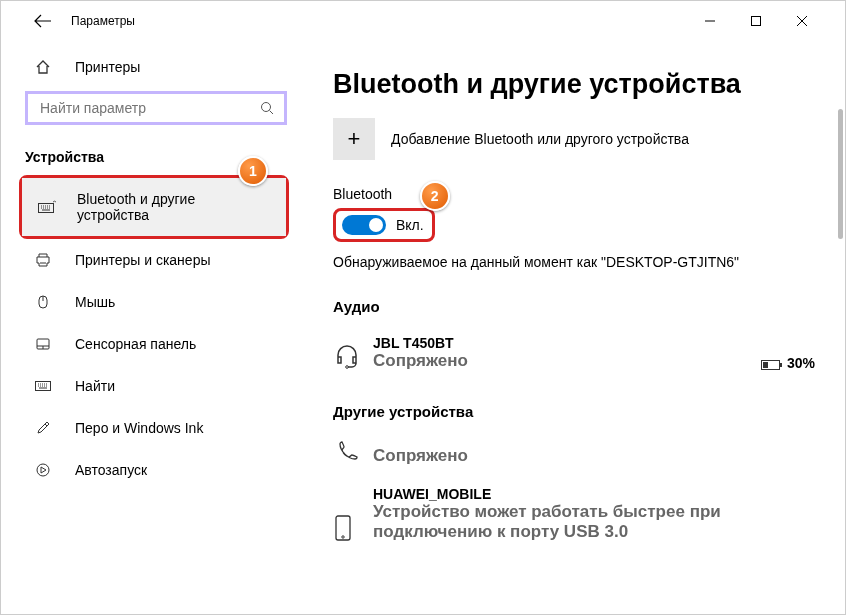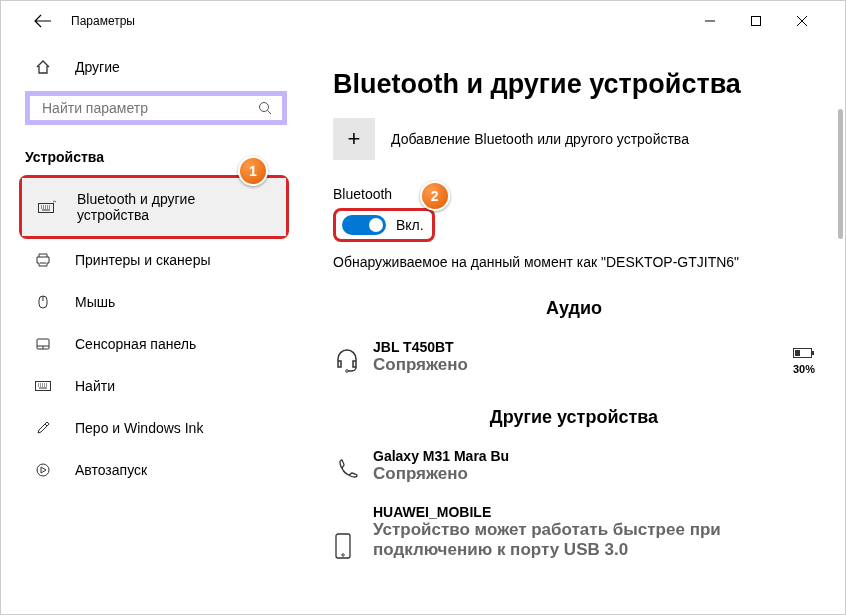--- a/index.html
+++ b/index.html
@@ -57,21 +57,21 @@
   }
   .home-row {
     display: flex;
     align-items: center;
     padding: 8px 24px 8px 34px;
     margin-bottom: 8px;
   }
   .home-row .icon { width: 22px; margin-right: 18px; }
   .search-box {
     margin: 0 24px 18px 24px;
-    border: 5px solid #c4b5fd;
+    border: 3px solid #c4b5fd;
     height: 34px;
     display: flex;
     align-items: center;
     padding: 0 10px;
   }
   .search-box input {
     border: none;
     outline: none;
     flex: 1;
     font-size: 14px;
@@ -173,24 +173,23 @@
     width: 14px;
     height: 14px;
     background: #fff;
     border-radius: 50%;
   }
   .discover {
     font-size: 14px;
     margin-bottom: 28px;
   }
   .h2 {
-    font-size: 18px;
+    font-size: 15px;
     font-weight: 600;
     margin: 12px 0 10px 0;
-    text-align: center;
   }
   .dev-row {
     display: flex;
     align-items: flex-end;
     padding: 10px 0;
     font-weight: bold;
   }
   .dev-icon {
     width: 40px;
     display: flex;
@@ -198,22 +197,22 @@
     justify-content: flex-start;
     font-size: 26px;
   }
   .dev-info { flex: 1; }
   .dev-name { font-size: 14px; }
   .dev-status { font-size: 17px; color: #666; }
   .battery {
     display: flex;
     align-items: center;
     gap: 22px;
-    font-size: 11px;
-    flex-direction: column;
+    font-size: 14px;
+    flex-direction: row;
     align-items: flex-end;
     gap: 4px;
   }
   .scrollbar {
     position: absolute;
     right: 2px;
     top: 68px;
     width: 5px;
     height: 130px;
     background: #bbb;
@@ -251,21 +250,21 @@
 </div>
 
 <div class="layout">
   <div class="sidebar">
     <div class="home-row">
       <span class="icon">
         <svg width="16" height="16" viewBox="0 0 16 16">
             <path d="M2 8 L8 2 L14 8 M4 7 V14 H12 V7" stroke="#333" stroke-width="1.3" fill="none"></path>
           </svg>
       </span>
-      <span>Другие</span>
+      <span>Принтеры</span>
     </div>
 
     <div class="search-box">
       <input type="text" placeholder="Найти параметр" style="">
       <svg width="14" height="14" viewBox="0 0 14 14">
           <circle cx="6" cy="6" r="4.5" stroke="#555" fill="none"></circle>
           <path d="M9.5 9.5 L13 13" stroke="#555"></path>
         </svg>
     </div>
 
@@ -390,21 +389,20 @@
 
     <h2 class="h2" style="margin-top:22px;">Другие устройства</h2>
 
     <div class="dev-row">
       <div class="dev-icon">
         <svg width="26" height="26" viewBox="0 0 26 26">
             <path d="M7 4c0-1 1-2 2-2 1 2 2 4 2 5 0 1-2 2-2 3 1 3 4 6 7 7 1 0 2-2 3-2 1 0 3 1 5 2 0 1-1 2-2 2-7 0-15-8-15-15z" stroke="#333" stroke-width="1.3" fill="none"></path>
           </svg>
       </div>
       <div class="dev-info">
-        <div class="dev-name">Galaxy M31 Mara Bu</div>
         <div class="dev-status">Сопряжено</div>
       </div>
     </div>
 
     <div class="dev-row">
       <div class="dev-icon">
         <svg width="20" height="28" viewBox="0 0 20 28">
             <rect x="3" y="2" width="14" height="24" rx="2" stroke="#333" stroke-width="1.3" fill="none"></rect>
             <circle cx="10" cy="23" r="1.2" stroke="#333" fill="none"></circle>
           </svg>

